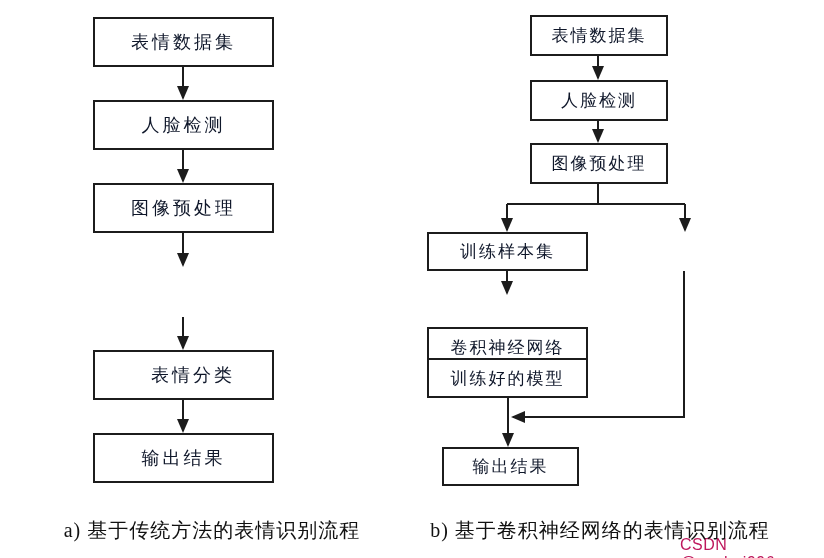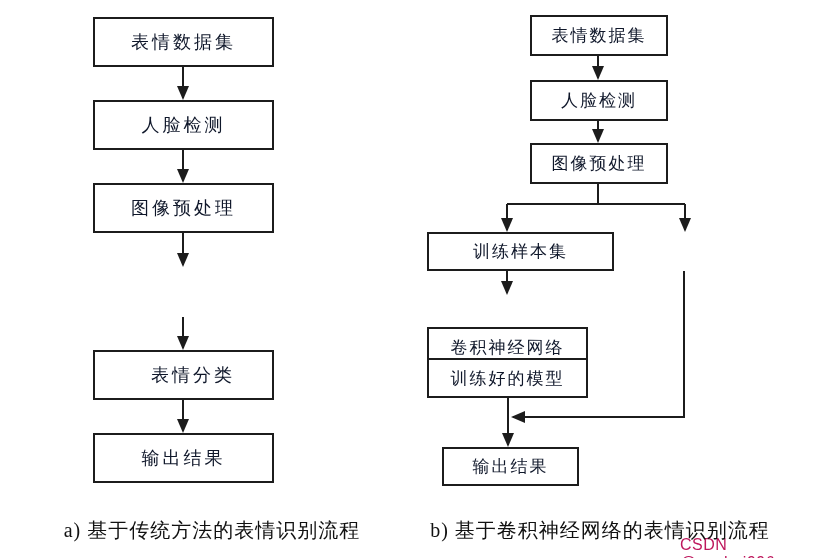--- a/index.html
+++ b/index.html
@@ -58,21 +58,21 @@
   #a1 { top: 100px; }
   #a2 { top: 183px; }
   #a3 { top: 267px; }
   #a4 { top: 350px; padding-left: 19px; }
   #a5 { top: 433px; }
 
   
   #b0 { left: 530px; top: 15px;  width: 138px; height: 41px; }
   #b1 { left: 530px; top: 80px;  width: 138px; height: 41px; }
   #b2 { left: 530px; top: 143px; width: 138px; height: 41px; }
-  #b3 { left: 427px; top: 232px; width: 187px; height: 39px; }
+  #b3 { left: 427px; top: 232px; width: 161px; height: 39px; }
   #b4 { left: 615px; top: 232px; width: 138px; height: 39px; }
   #b5 { left: 427px; top: 295px; width: 161px; height: 40px; margin-top: 32px; }
   #b6 { left: 427px; top: 358px; width: 161px; height: 40px; }
   #b7 { left: 442px; top: 447px; width: 137px; height: 39px; }
 
   #caption-a { left: 32px; }
   #caption-b { left: 420px; }
 </style>
 </head>
 <body>

